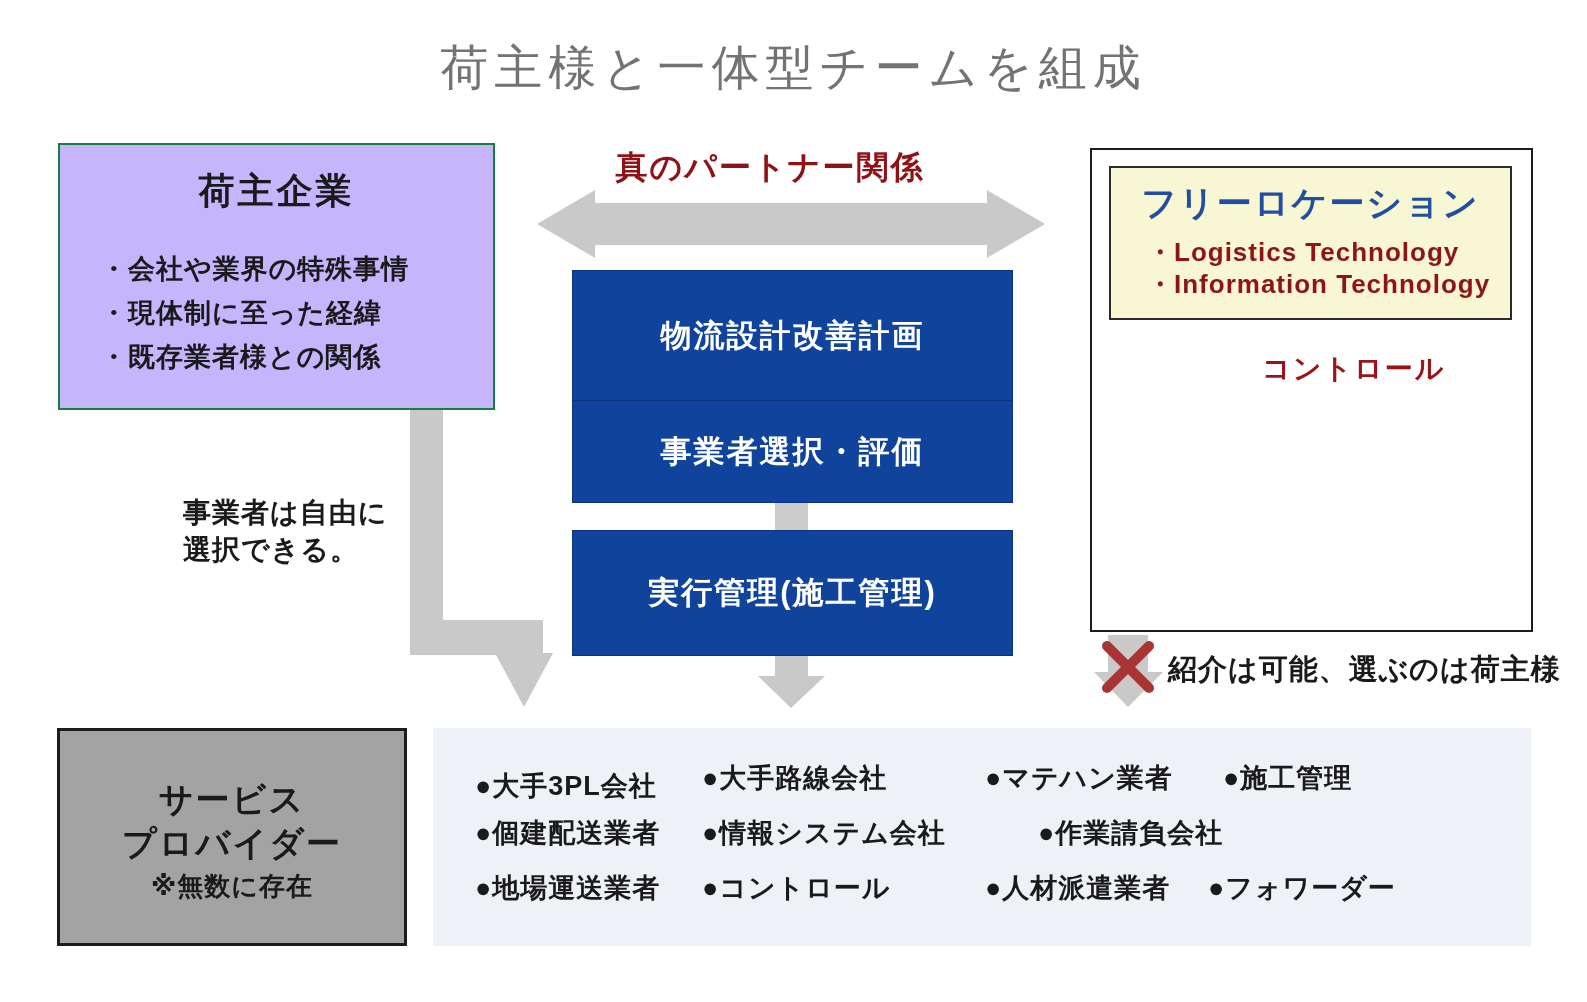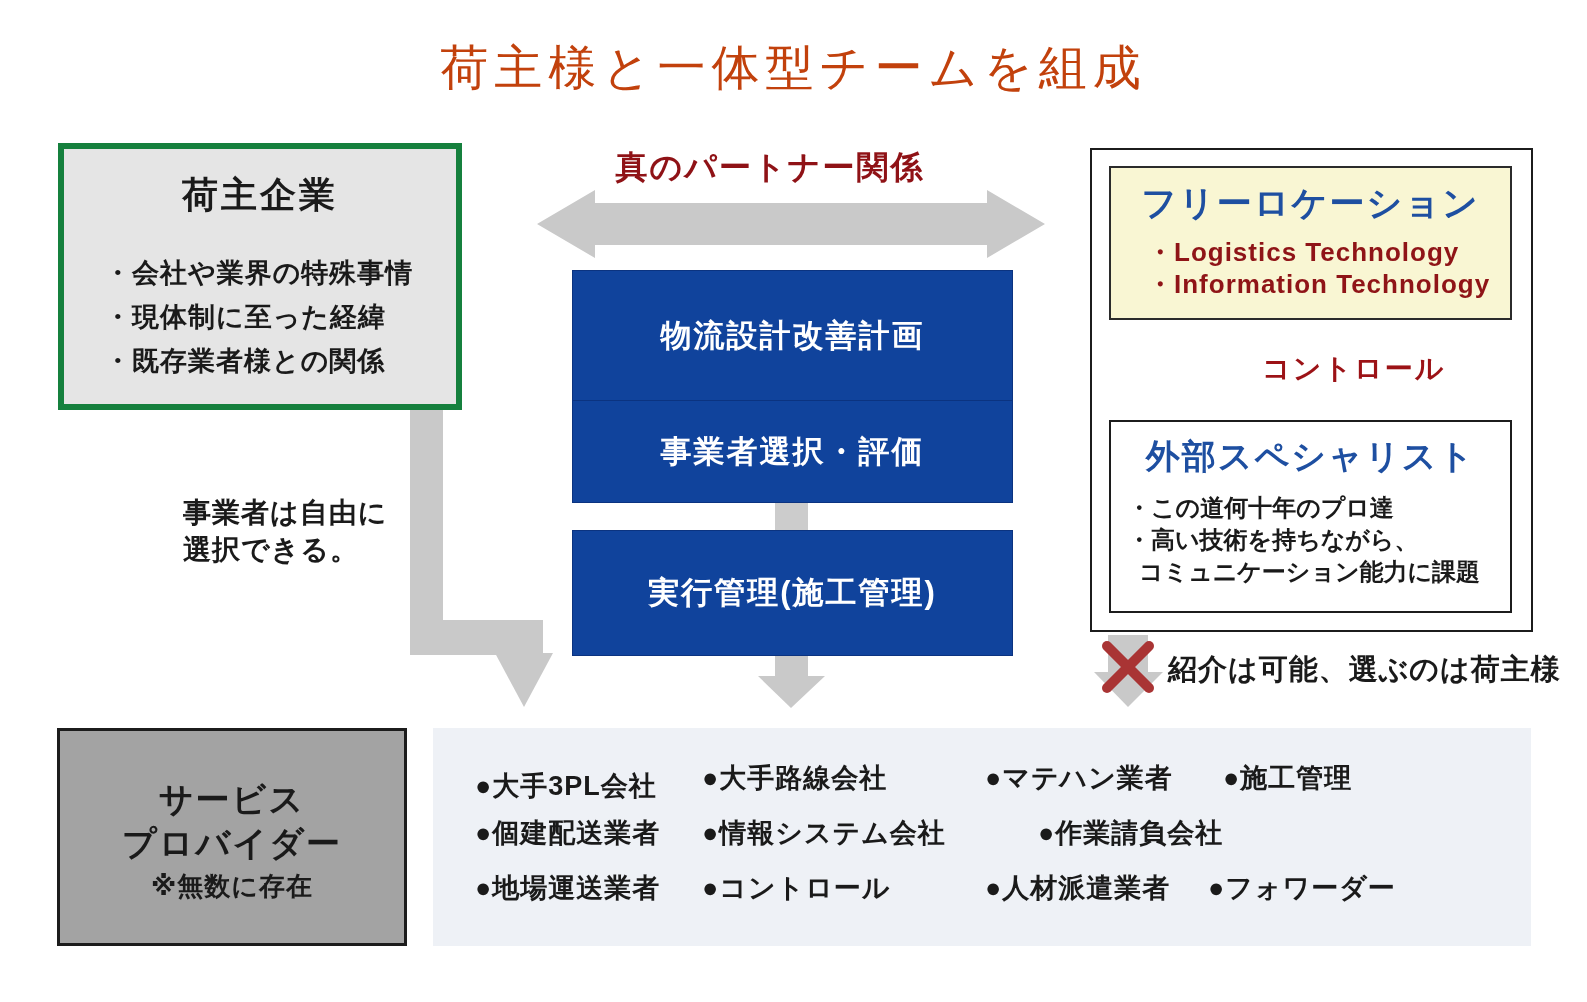--- a/index.html
+++ b/index.html
@@ -4,24 +4,24 @@
 <style>
   html,body{margin:0;padding:0;background:#ffffff;}
   .canvas{
     position:relative;width:1587px;height:1002px;background:#ffffff;overflow:hidden;
     font-family:"Liberation Sans","DejaVu Sans",sans-serif;color:#1a1a1a;
   }
   .abs{position:absolute;}
   .arrow-layer{position:absolute;left:0;top:0;width:1587px;height:1002px;pointer-events:none;}
   .page-title{
     left:0;top:36px;width:1587px;text-align:center;
-    font-size:48px;font-weight:500;letter-spacing:6px;color:#c2410c;
+    font-size:48px;font-weight:500;letter-spacing:6px;color:#737373;
   }
   
-  .shipper-box{left:58px;top:143px;width:404px;height:267px;background:#e5e5e5;border:6px solid #15803d;box-sizing:border-box;}
+  .shipper-box{left:58px;top:143px;width:437px;height:267px;background:#c4b5fd;border:2px solid #15803d;box-sizing:border-box;}
   .shipper-title{left:0;top:22px;width:100%;text-align:center;font-size:36px;font-weight:700;letter-spacing:3px;}
   .shipper-bullets{left:40px;top:102px;font-size:27px;font-weight:700;line-height:44px;letter-spacing:1px;}
   
   .partnership-label{left:540px;top:146px;width:460px;text-align:center;font-size:32px;font-weight:700;color:#8f1216;letter-spacing:2px;}
   
   .proc{left:572px;width:441px;background:#10439c;border:1px solid #0b3380;box-sizing:border-box;
         display:flex;align-items:center;justify-content:center;color:#fff;font-size:31px;font-weight:700;letter-spacing:2px;}
   .proc1{top:270px;height:131px;}
   .proc2{top:400px;height:103px;}
   .proc3{top:530px;height:126px;}
@@ -110,28 +110,20 @@
   <div class="abs free-location">
     <div class="abs fl-title">フリーロケーション</div>
     <div class="abs fl-bullets">
       <div>・Logistics Technology</div>
       <div>・Information Technology</div>
     </div>
   </div>
 
   <div class="abs control-label">コントロール</div>
 
-  <div class="abs specialist-box">
-    <div class="abs sp-title">外部スペシャリスト</div>
-    <div class="abs sp-bullets">
-      <div>・この道何十年のプロ達</div>
-      <div>・高い技術を持ちながら、</div>
-      <div class="sp-indent">コミュニケーション能力に課題</div>
-    </div>
-  </div>
 
   <div class="abs referral-note">紹介は可能、選ぶのは荷主様</div>
 
   <div class="abs provider-box">
     <div class="abs pb-name">
       <div>サービス</div>
       <div>プロバイダー</div>
     </div>
     <div class="abs pb-note">※無数に存在</div>
   </div>

